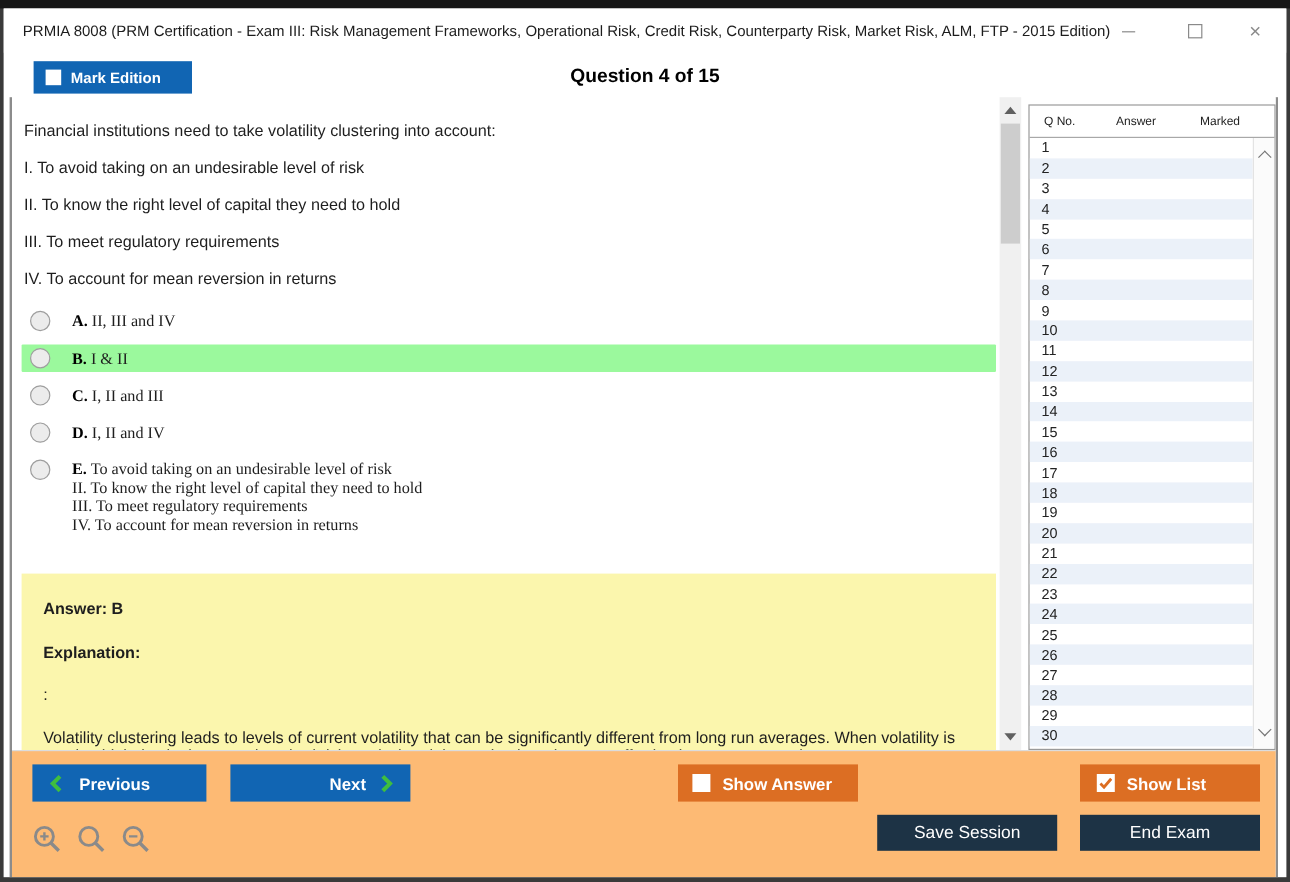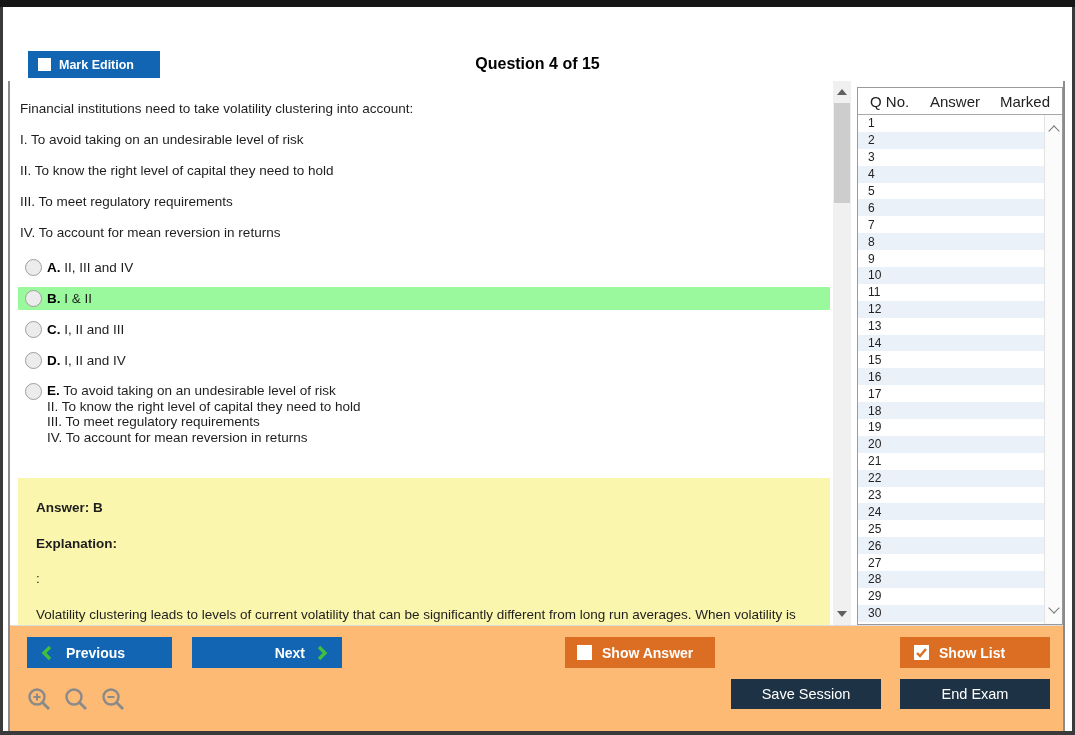--- a/index.html
+++ b/index.html
@@ -29,41 +29,41 @@
   .main{width:823px;position:relative;overflow:hidden;padding:0;box-sizing:border-box;}
 
   .qtext{padding:12px 0 0 10px;}
   .qtext p{margin:0;height:31px;display:flex;align-items:center;font-size:13.5px;color:#1e1e1e;}
 
   .options{margin-top:8px;}
   .opt{margin:0 3px 8px 8px;padding:3px 0 3px 7px;display:flex;min-height:17px;border-radius:1px;cursor:pointer;}
   .opt.single{align-items:center;}
   .opt.hl{background:var(--green);}
   .radio{width:17px;height:17px;border-radius:50%;background:#ececec;border:1px solid #9e9e9e;box-sizing:border-box;flex:0 0 auto;}
-  .opt-text{margin-left:5px;font-size:13.5px;color:#1e1e1e;line-height:15.5px;}
+  .opt-text{margin-left:18px;font-size:13.5px;color:#1e1e1e;line-height:15.5px;font-family:Liberation Serif, serif;}
   .opt-text b{color:#000;}
   .opt.multi .opt-text div{margin-top:0;}
 
   .ans-block{position:absolute;left:8px;top:397px;width:812px;height:147px;background:var(--yellow);
              box-sizing:border-box;padding:9px 18px 0 18px;overflow:hidden;}
   .ans-block p{margin:0;font-size:13.5px;color:#1e1e1e;line-height:15.5px;}
   .ans-block .b{font-weight:bold;}
   .ans-block .sp22{margin-top:13px;}
   .ans-block .sp15{margin-top:20px;}
 
   
   .vscroll{width:18px;background:#f0f0f0;position:relative;cursor:pointer;}
   .tri-up{position:absolute;left:4px;top:8px;width:0;height:0;border-left:5px solid transparent;border-right:5px solid transparent;border-bottom:6px solid #606060;}
   .tri-down{position:absolute;left:4px;bottom:8px;width:0;height:0;border-left:5px solid transparent;border-right:5px solid transparent;border-top:6px solid #606060;}
   .thumb{position:absolute;left:1px;top:22px;width:16px;height:100px;background:#cdcdcd;}
   .vgap{width:6px;background:#fff;}
 
   
   .sidebar{flex:1;margin-top:6px;border:1px solid #9a9a9a;display:flex;flex-direction:column;box-sizing:border-box;background:#fff;}
-  .sb-header{height:26px;border-bottom:1px solid #a8a8a8;display:flex;align-items:center;font-size:15px;color:#222;flex:0 0 auto;}
+  .sb-header{height:26px;border-bottom:1px solid #a8a8a8;display:flex;align-items:center;font-size:10px;color:#222;flex:0 0 auto;}
   .sb-header .c1{width:60px;padding-left:12px;}
   .sb-header .c2{width:70px;}
   .sb-header .c3{flex:1;}
   .sb-body-wrap{flex:1;display:flex;overflow:hidden;}
   .sb-body{flex:1;overflow:hidden;}
   .qrow{height:16.9px;display:flex;align-items:center;font-size:12px;color:#222;cursor:pointer;}
   .qrow.alt{background:var(--altrow);}
   .qrow span{padding-left:10px;}
   .sb-scroll{width:17px;background:#fbfbfb;border-left:1px solid #e3e3e3;position:relative;cursor:pointer;}
   .chev{position:absolute;left:5px;width:7px;height:7px;border-left:1.6px solid #777;border-top:1.6px solid #777;}
@@ -87,20 +87,30 @@
   .rev-arrow{margin-left:auto;margin-right:12px;}
   .zoomicons{position:absolute;left:16px;top:60px;display:flex;gap:10px;}
   .zoomicons svg{cursor:pointer;}
 </style>
 </head>
 <body>
 
 <div class="top-strip"></div>
 <div class="window">
 
+  <div class="titlebar">
+    <div class="title-text">PRMIA 8008 (PRM Certification - Exam III: Risk Management Frameworks, Operational Risk, Credit Risk, Counterparty Risk, Market Risk, ALM, FTP - 2015 Edition)</div>
+    <div class="winctl ctl-min">
+        <i></i>
+      </div>
+    <div class="winctl ctl-max">
+        <i></i>
+      </div>
+    <div class="winctl ctl-close">×</div>
+  </div>
 
   <div class="markq">
     <span class="cb"></span>
     <span class="lbl">Mark Edition</span>
   </div>
   <div class="qtitle">Question 4 of 15</div>
 
   <div class="frame">
     <div class="content">
 

